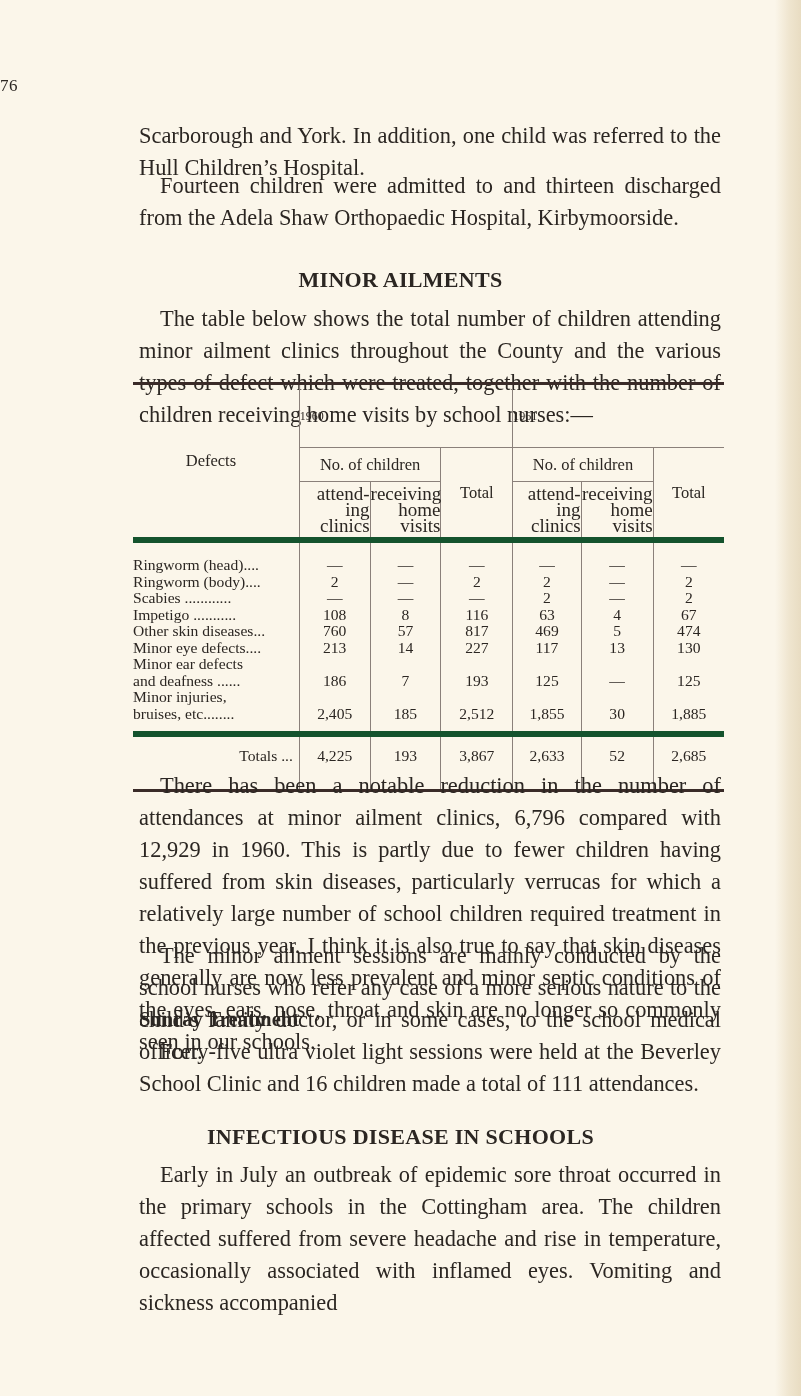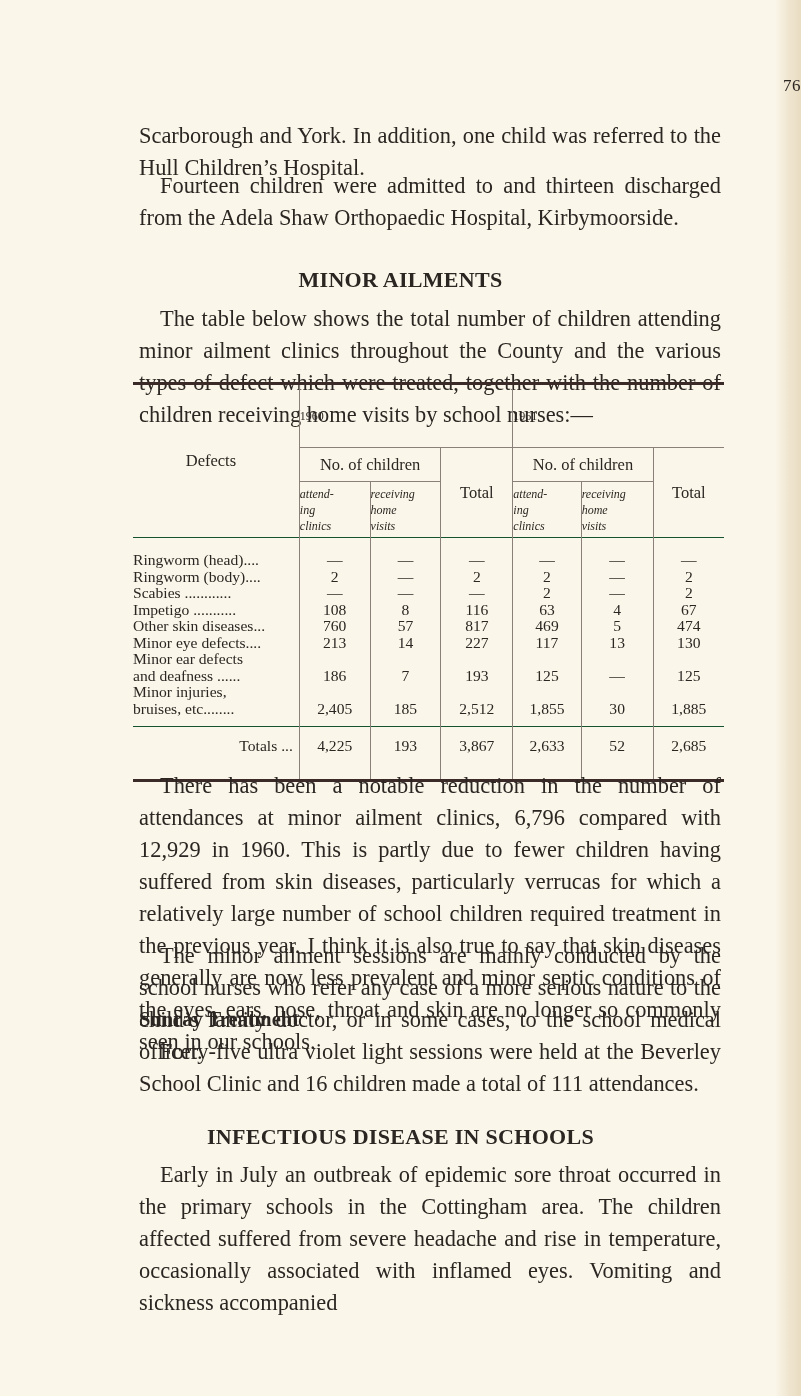--- a/index.html
+++ b/index.html
@@ -9,21 +9,21 @@
     position: relative;
     font-family: "Liberation Serif", "DejaVu Serif", serif;
     color: #2b2622;
   }
   .binding-shade {
     position: absolute; top: 0; right: 0; width: 26px; height: 1396px;
     background: linear-gradient(to right, rgba(251,246,234,0) 0%, #efe5cf 55%, #e8dcc2 100%);
   }
   .page-number {
     position: absolute; top: 76px; left: 0; width: 801px;
-    text-align: right; font-size: 17px; letter-spacing: 0.5px;
+    text-align: left; font-size: 17px; letter-spacing: 0.5px;
   }
   .para {
     position: absolute; left: 139px; width: 582px;
     font-size: 22.4px; line-height: 32px;
     text-align: justify; text-align-last: left;
     margin: 0;
   }
   .para .ind { display: inline-block; width: 21px; }
   .heading-center {
     position: absolute; left: 0; width: 801px; text-align: center;
@@ -38,34 +38,34 @@
   .rule-thick { height: 3px; background: #3a2b28; }
   table.defects {
     border-collapse: collapse; width: 591px; table-layout: fixed;
     font-size: 15.5px; line-height: 16px;
   }
   table.defects td, table.defects th {
     padding: 0; font-weight: normal; vertical-align: middle;
   }
   .th-year { height: 62px; text-align: left; font-size: 12px; }
   .th-noch { height: 33px; text-align: center; font-size: 16.5px; }
-  .th-sub { height: 55px; text-align: left; line-height: 16px; font-size: 12px; font-style: italic; }
+  .th-sub { height: 55px; text-align: right; line-height: 16px; font-size: 19px; }
   .th-total { text-align: center; font-size: 16.5px; }
   .th-defects { text-align: center; font-size: 16.5px; padding-right: 10px !important; }
   .vl { border-left: 1px solid #8a807a; }
   tr.data td { height: 16.5px; }
   td.label { text-align: left; white-space: nowrap; overflow: hidden; font-size: 15.6px; }
   td.num { text-align: center; font-size: 15.6px; }
   .label-indent { padding-left: 14px; }
   tr.spacer td { height: 14px; }
   tr.spacer-b td { height: 9px; }
   tr.totals td { height: 38px; vertical-align: middle; font-size: 15.6px; }
   tr.totals td.label { text-align: right; padding-right: 6px !important; }
   tr.totals-tail td { height: 14px; }
-  .rule-mid td { border-top: 1px solid #14532d; }
+  .rule-mid td { border-top: 6px solid #14532d; }
 </style>
 </head>
 <body>
 
 <div class="binding-shade"></div>
 
 <div class="page-number">76</div>
 
 <p class="para" style="top:120px;"><span>Scarborough and York. In addition, one child was referred to the Hull Children’s Hospital.</span></p>
 <p class="para" style="top:170px;"><span class="ind"></span><span>Fourteen children were admitted to and thirteen discharged from the Adela Shaw Orthopaedic Hospital, Kirbymoorside.</span></p>

